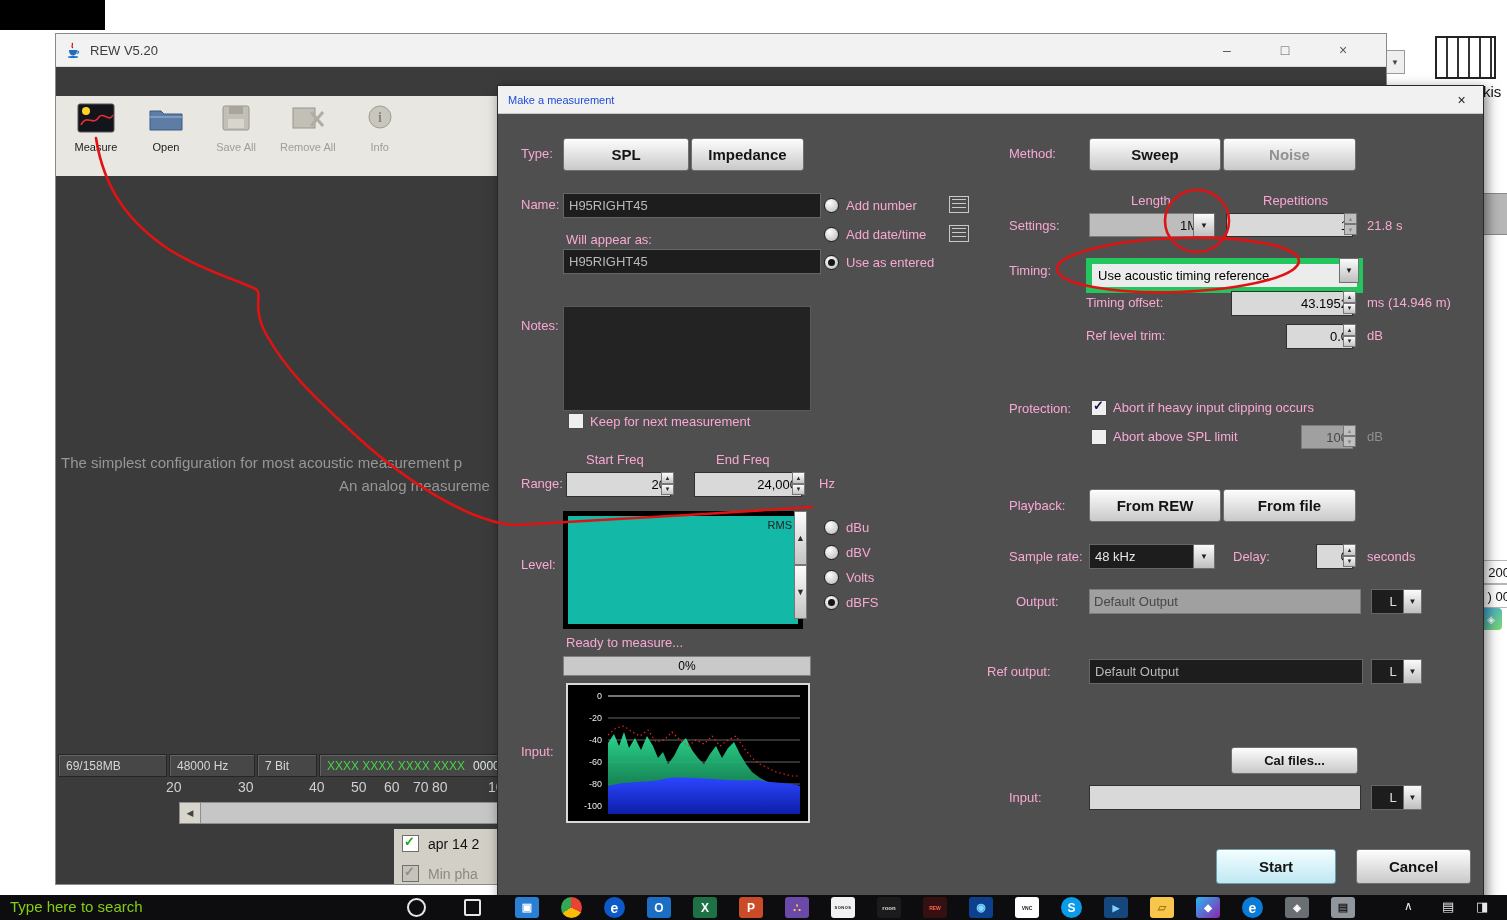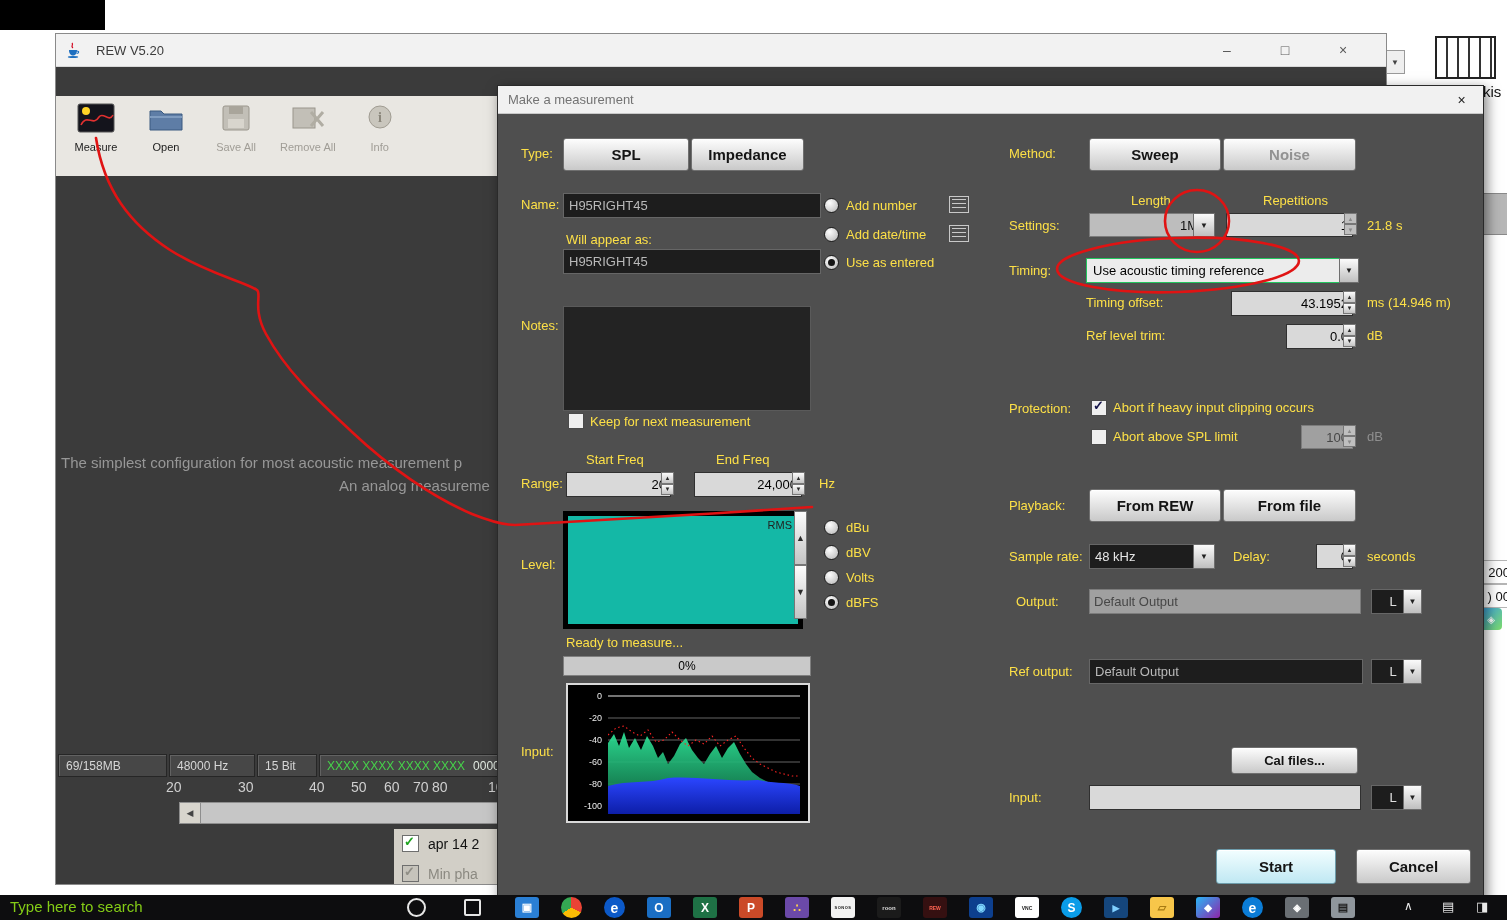--- a/index.html
+++ b/index.html
@@ -1,21 +1,21 @@
 <!DOCTYPE html>
 <html><head>
 <meta charset="utf-8">
 <style>
   html,body{margin:0;padding:0}
   body{width:1507px;height:920px;position:relative;overflow:hidden;background:#ffffff;font-family:"Liberation Sans",sans-serif}
 
   
   .rew-window{position:absolute;left:55px;top:33px;width:1330px;height:850px;background:#3b3b3b;border:1px solid #8a8a8a;z-index:1}
   .rw-titlebar{position:absolute;left:0;top:0;right:0;height:32px;background:#f2f2f2;border-bottom:1px solid #d8d8d8;display:flex;align-items:center}
-  .rw-title{font-size:13px;color:#3c3c3c;margin-left:14px}
+  .rw-title{font-size:13px;color:#3c3c3c;margin-left:8px}
   .rw-controls{position:absolute;right:14px;top:0;height:32px;display:flex}
   .rw-ctl{width:58px;height:32px;display:flex;align-items:center;justify-content:center;color:#5a5a5a;font-size:14px}
   .rw-menubar{position:absolute;left:0;top:32px;right:0;height:30px;background:#f1f0ec;border-bottom:1px solid #cfcdc7;display:flex;align-items:center;padding-left:8px}
   .menu-item{font-size:13px;color:#111;padding:0 9px;display:inline-block}
   .menu-item::first-letter{text-decoration:underline}
   .rw-toolbar{position:absolute;left:0;top:62px;right:0;height:73px;background:#e9e7e2;display:flex;align-items:flex-start;padding:7px 0 0 14px;gap:18px}
   .tool-item{display:flex;flex-direction:column;align-items:center;gap:4px;min-width:52px}
   .tool-label{font-size:11px;color:#1c1c1c}
   .tool-item.disabled .tool-label{color:#a09d96}
   .body-text{position:absolute;color:#979797;font-size:15px;white-space:nowrap}
@@ -28,34 +28,34 @@
   .bgdlg{position:absolute;left:338px;top:795px;width:104px;height:55px;background:#d2cfc7;overflow:hidden}
   .bgdlg .row{position:absolute;display:flex;align-items:center;gap:9px}
   .bchk{width:15px;height:15px;background:#ffffff;border:1px solid #6e6e6e;position:relative;flex:none}
   .bchk.green::after{content:"✓";color:#1fa31f;font-weight:bold;font-size:13px;position:absolute;left:1px;top:-2px}
   .bchk.gray{background:#c6c3bb}
   .bchk.gray::after{content:"✓";color:#8f8d85;font-weight:bold;font-size:13px;position:absolute;left:1px;top:-2px}
 
   
   .dialog{position:absolute;left:497px;top:85px;width:985px;height:835px;background:#4f4f4f;border:1px solid #2a2a2a;box-shadow:3px 4px 12px rgba(0,0,0,.5);z-index:10}
   .dlg-titlebar{position:absolute;left:0;top:0;right:0;height:27px;background:#f1f1f1;border-bottom:1px solid #c8c8c8;display:flex;align-items:center;padding-left:10px}
-  .dlg-title{font-size:13px;color:#737373}
+  .dlg-title{font-size:11px;color:#1d4ed8}
   .dlg-close{position:absolute;right:12px;top:4px;width:19px;height:19px;display:flex;align-items:center;justify-content:center;color:#222;font-size:14px}
-  .lbl{position:absolute;color:#fde047;font-size:13px;white-space:nowrap}
+  .lbl{position:absolute;color:#f9a8d4;font-size:13px;white-space:nowrap}
   .lbl.dim{color:#8f8f8f}
   .btn{position:absolute;display:flex;align-items:center;justify-content:center;font-weight:bold;font-size:15px;color:#141414;background:linear-gradient(#fdfdfd,#c9c9c9);border:1px solid #6f6f6f;border-radius:3px;box-shadow:inset 0 1px 0 #fff}
   .btn.sm{font-size:13px}
   .btn.disabled{color:#929292}
   .btn.start{background:linear-gradient(#f2feff,#c0e8f3);border-color:#6d9cab}
   .fld{position:absolute;font-size:13px;display:flex;align-items:center;white-space:nowrap;overflow:hidden}
   .fld.dark{background:#1d1d1d;border:1px solid #666;color:#b9b9b9;padding:0 5px}
   .fld.light{background:#d9d9d9;border:1px solid #303030;color:#000;justify-content:flex-end;padding:0 4px}
   .fld.mid{background:#bdbdbd;border:1px solid #7c7c7c;color:#111;justify-content:flex-end;padding:0 4px}
   .fld.dis{background:#a0a0a0;border:1px solid #7c7c7c;color:#474747;justify-content:flex-end;padding:0 4px}
-  .fld.combo-light{background:#ececec;border:1px solid #22c55e;color:#000;padding:0 6px}
+  .fld.combo-light{background:#ececec;border:6px solid #22c55e;color:#000;padding:0 6px}
   .notes-area{position:absolute;background:#232323;border:1px solid #5a5a5a}
   .spin{position:absolute;width:13px;display:flex;flex-direction:column}
   .spin span{flex:1;background:linear-gradient(#fcfcfc,#c4c4c4);border:1px solid #777;display:flex;align-items:center;justify-content:center;color:#2b2b2b}
   .spin span.up::after{content:"▲";font-size:6px}
   .spin span.down::after{content:"▼";font-size:6px}
   .spin.big span.up::after,.spin.big span.down::after{font-size:9px}
   .spin.dis span{background:#bfbfbf;color:#8a8a8a}
   .combo-btn{position:absolute;background:linear-gradient(#fbfbfb,#bfbfbf);border:1px solid #6f6f6f;display:flex;align-items:center;justify-content:center}
   .combo-btn::after{content:"▼";font-size:8px;color:#222}
   .radio{position:absolute;width:13px;height:13px;border-radius:50%;background:radial-gradient(circle at 35% 30%,#fdfdfd,#b5b5b5);border:1px solid #1f1f1f}
@@ -152,21 +152,21 @@
       <span class="tool-label">Info</span>
     </div>
   </div>
 
   <div class="body-text" style="left:5px;top:420px">The simplest configuration for most acoustic measurement p</div>
   <div class="body-text" style="left:283px;top:443px">An analog measureme</div>
 
   <div class="rw-status">
     <div class="status-cell" style="width:93px">69/158MB</div>
     <div class="status-cell" style="width:70px">48000 Hz</div>
-    <div class="status-cell" style="width:44px">15 Bit</div>
+    <div class="status-cell" style="width:44px">7 Bit</div>
     <div class="status-cell" style="width:250px">
       <span style="color:#46d34a;margin-right:8px">XXXX XXXX  XXXX XXXX</span>
       <span style="color:#dfe8df">0000 0</span>
     </div>
   </div>
 
   <span class="freq-tick" style="left:110px">20</span>
   <span class="freq-tick" style="left:182px">30</span>
   <span class="freq-tick" style="left:253px">40</span>
   <span class="freq-tick" style="left:295px">50</span>
@@ -359,21 +359,21 @@
       <span class="up"></span>
       <span class="down"></span>
     </div>
   <span class="lbl" style="left:869px;top:463px">seconds</span>
 
   <span class="lbl" style="left:518px;top:508px">Output:</span>
   <div class="fld dis" style="left:591px;top:503px;width:262px;height:23px;justify-content:flex-start">Default Output</div>
   <div class="fld dark" style="left:873px;top:503px;width:32px;height:23px;justify-content:center;color:#e0e0e0">L</div>
   <div class="combo-btn" style="left:905px;top:503px;width:17px;height:23px"></div>
 
-  <span class="lbl" style="left:511px;top:578px">Ref output:</span>
+  <span class="lbl" style="left:489px;top:578px">Ref output:</span>
   <div class="fld dark" style="left:591px;top:573px;width:262px;height:23px">Default Output</div>
   <div class="fld dark" style="left:873px;top:573px;width:32px;height:23px;justify-content:center;color:#e0e0e0">L</div>
   <div class="combo-btn" style="left:905px;top:573px;width:17px;height:23px"></div>
 
   <div class="btn sm" style="left:733px;top:661px;width:125px;height:25px">Cal files...</div>
 
   <span class="lbl" style="left:511px;top:704px">Input:</span>
   <div class="fld light" style="left:591px;top:699px;width:262px;height:23px"></div>
   <div class="fld dark" style="left:873px;top:699px;width:32px;height:23px;justify-content:center;color:#e0e0e0">L</div>
   <div class="combo-btn" style="left:905px;top:699px;width:17px;height:23px"></div>

